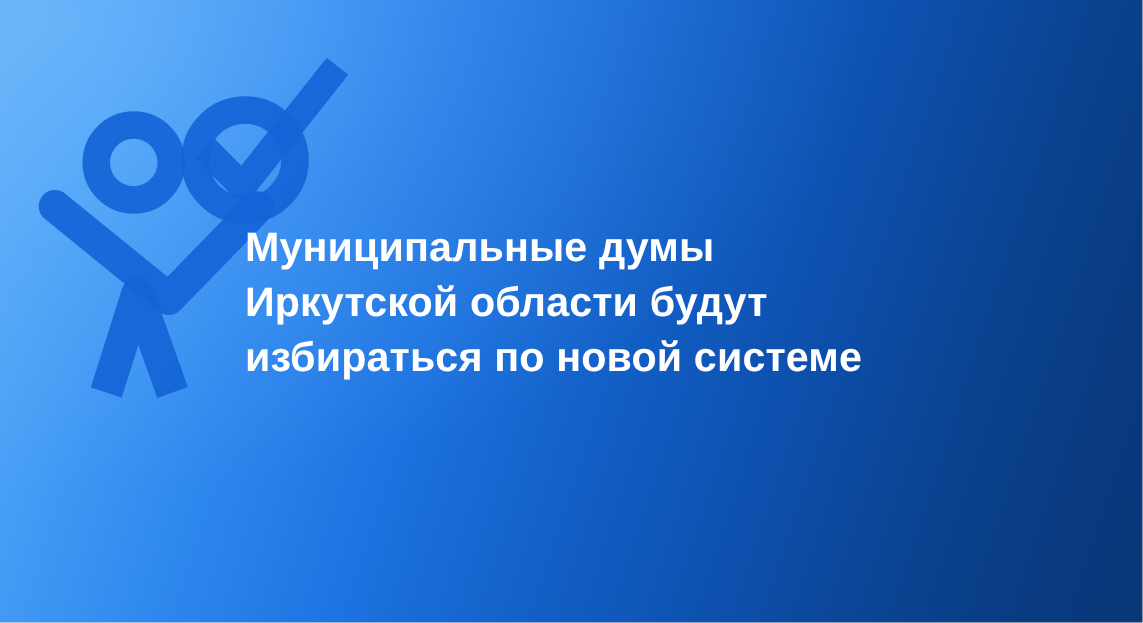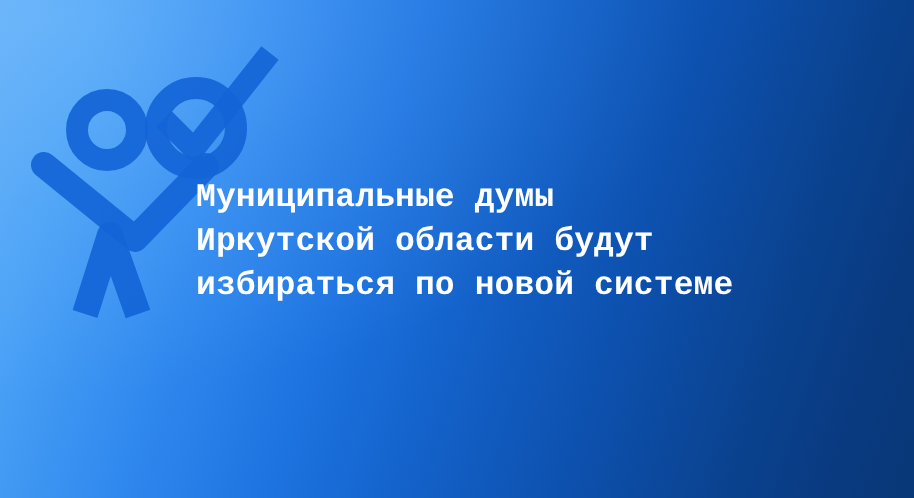--- a/index.html
+++ b/index.html
@@ -61,21 +61,21 @@
   }
 
   
   .headline {
     position: absolute;
     left: 196px;
     top: 176px;
     width: 560px;
     z-index: 3;
     color: #ffffff;
-    font-family: Liberation Mono, monospace;
+    font-family: Liberation Sans, sans-serif;
     font-weight: bold;
     font-size: 33px;
     line-height: 44px;
     letter-spacing: 0.1px;
     white-space: pre-line;
     text-rendering: geometricPrecision;
   }
 </style>
 </head>
 <body>

